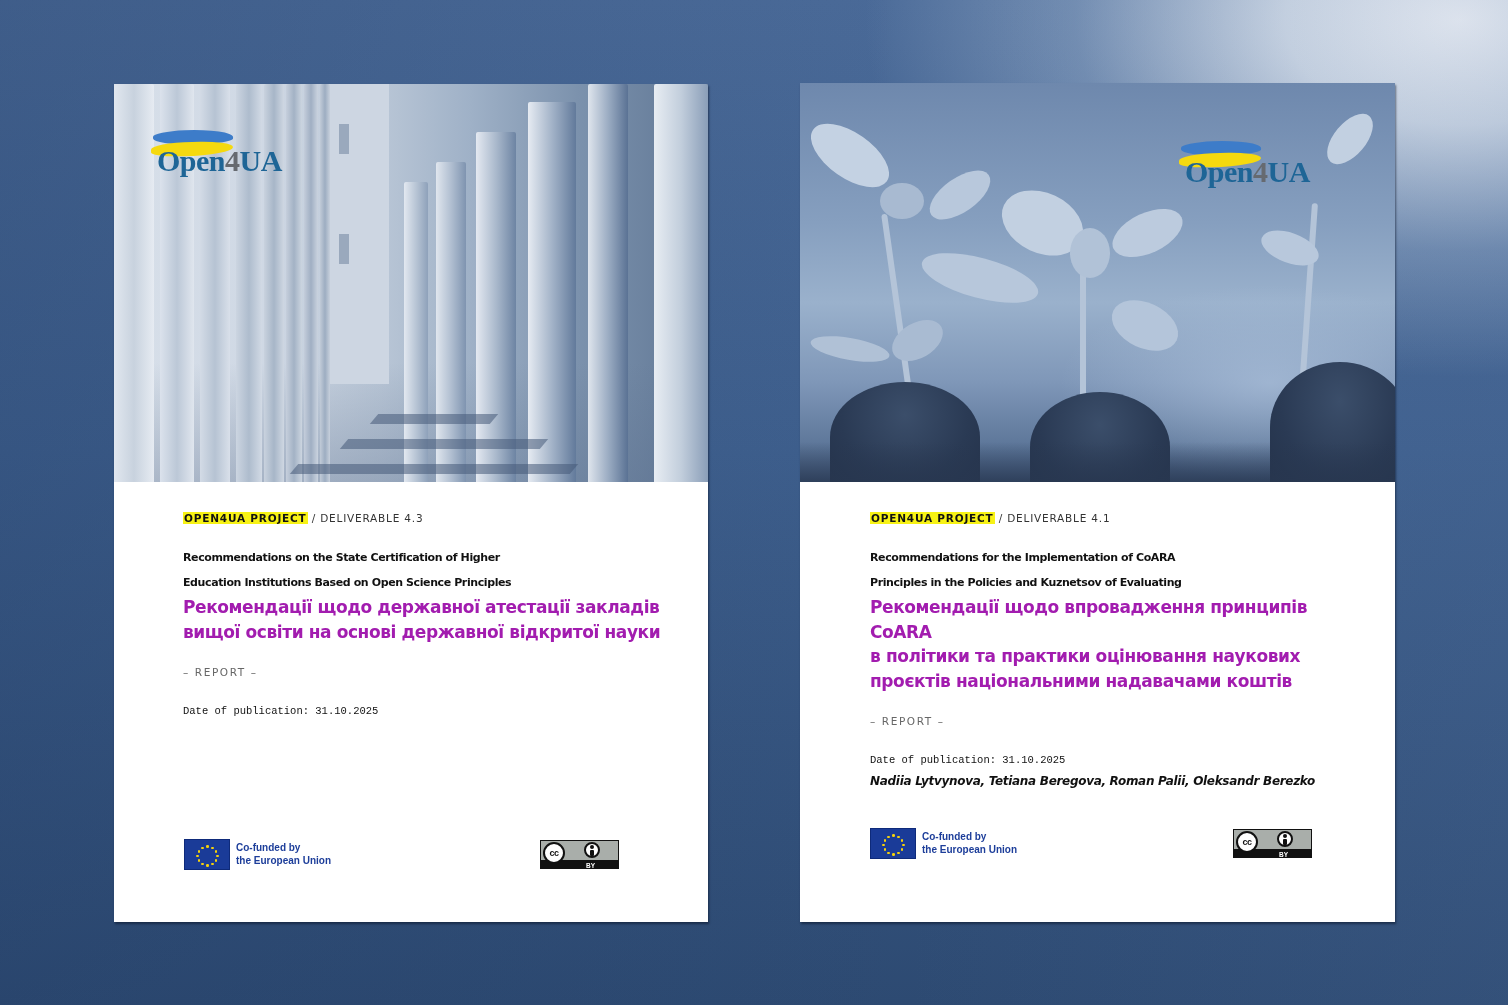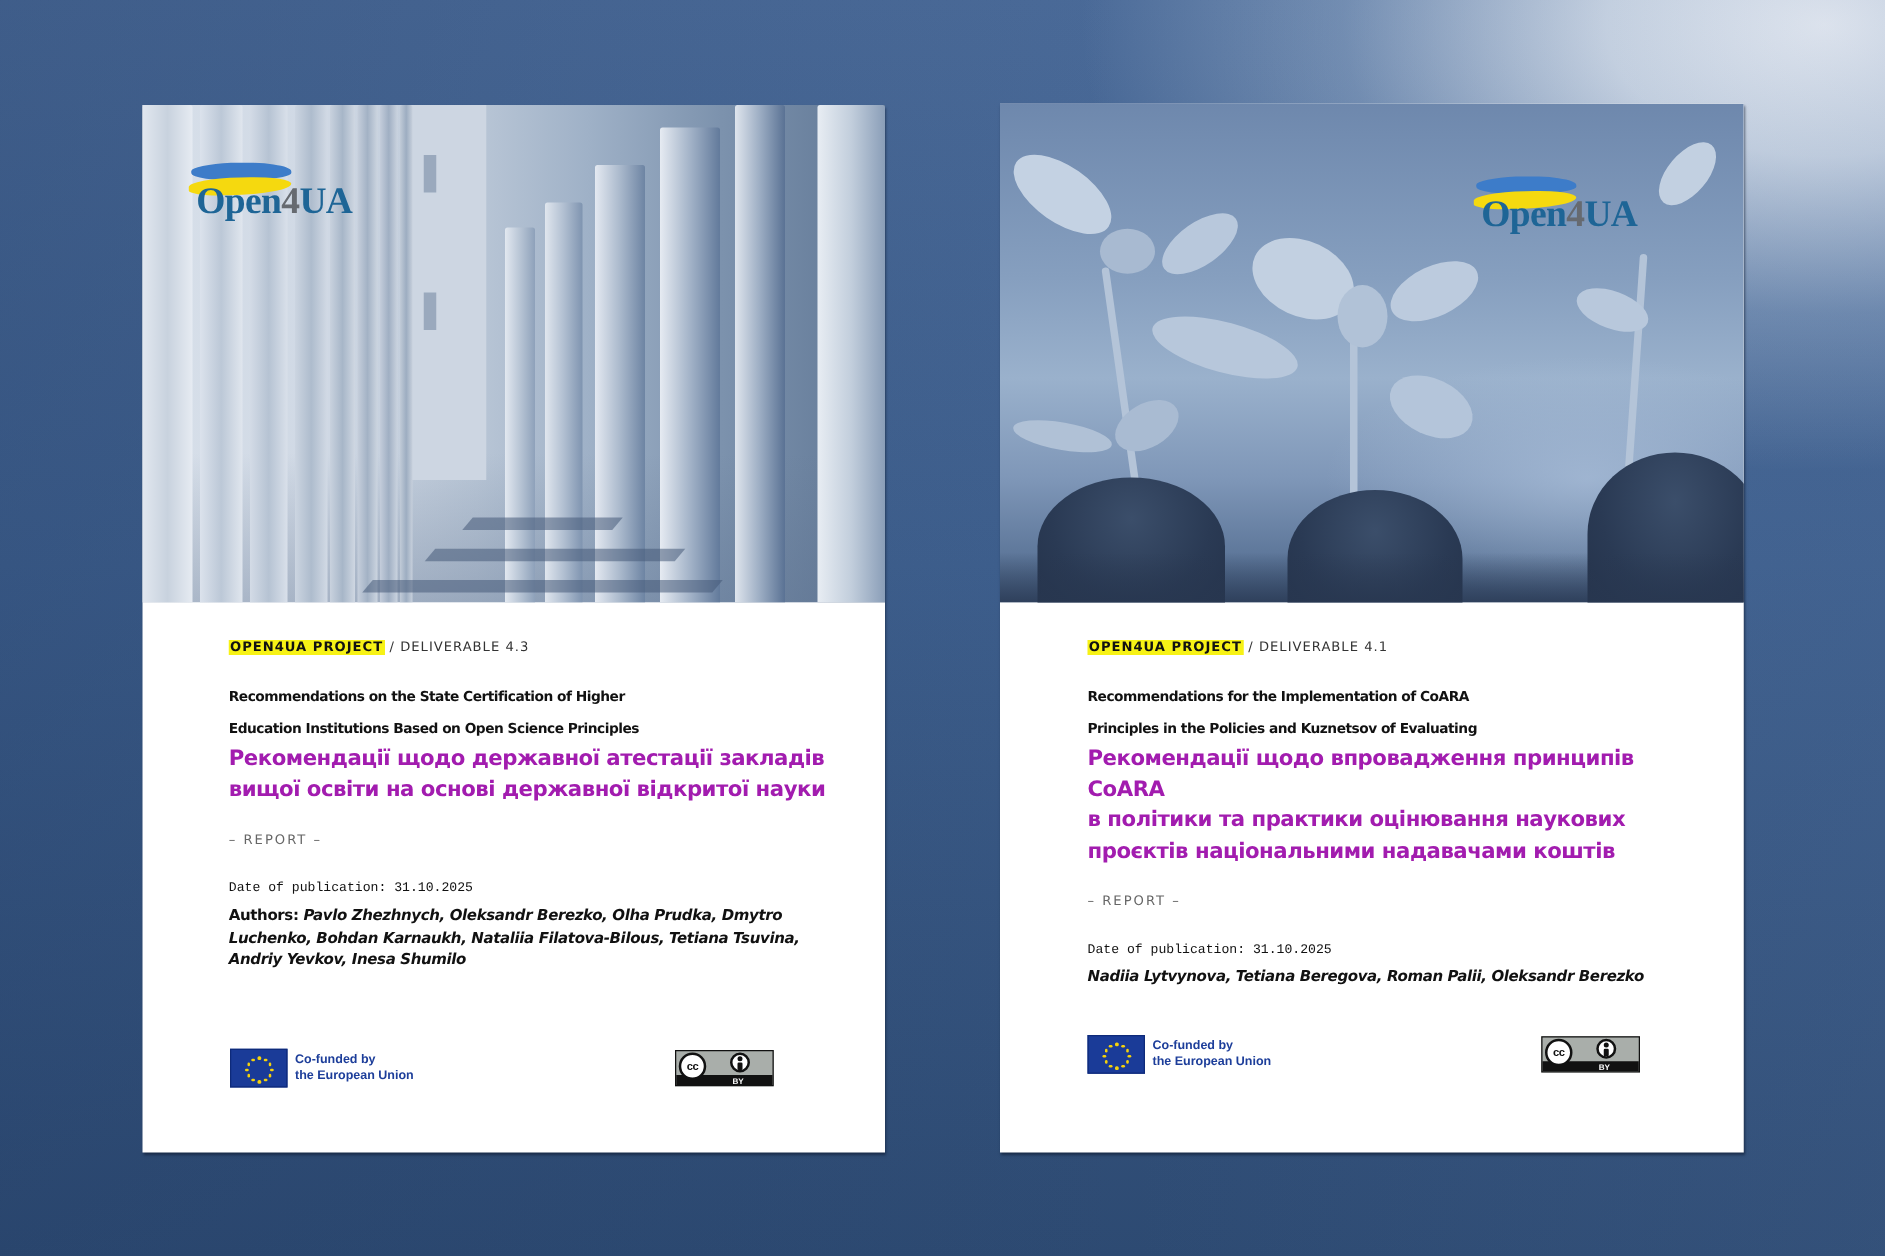--- a/index.html
+++ b/index.html
@@ -196,25 +196,20 @@
     <div class="title-en">
       <div>Recommendations on the State Certification of Higher</div>
       <div>Education Institutions Based on Open Science Principles</div>
     </div>
     <div class="title-ua">
       <div>Рекомендації щодо державної атестації закладів</div>
       <div>вищої освіти на основі державної відкритої науки</div>
     </div>
     <div class="report-label">– REPORT –</div>
     <div class="date-line">Date of publication: 31.10.2025</div>
-    <div class="authors">
-      <div><span>Authors:</span> <span class="names">Pavlo Zhezhnych, Oleksandr Berezko, Olha Prudka, Dmytro</span></div>
-      <div class="names">Luchenko, Bohdan Karnaukh, Nataliia Filatova-Bilous, Tetiana Tsuvina,</div>
-      <div class="names">Andriy Yevkov, Inesa Shumilo</div>
-    </div>
   </div>
 
   <div class="footer-row" style="top:755px;">
     <div class="eu">
       <div class="eu-flag">
         <span class="star" style="left:21px;top:5px;"></span>
         <span class="star" style="left:26px;top:6.5px;"></span>
         <span class="star" style="left:29.5px;top:10px;"></span>
         <span class="star" style="left:31px;top:14.5px;"></span>
         <span class="star" style="left:29.5px;top:19px;"></span>

